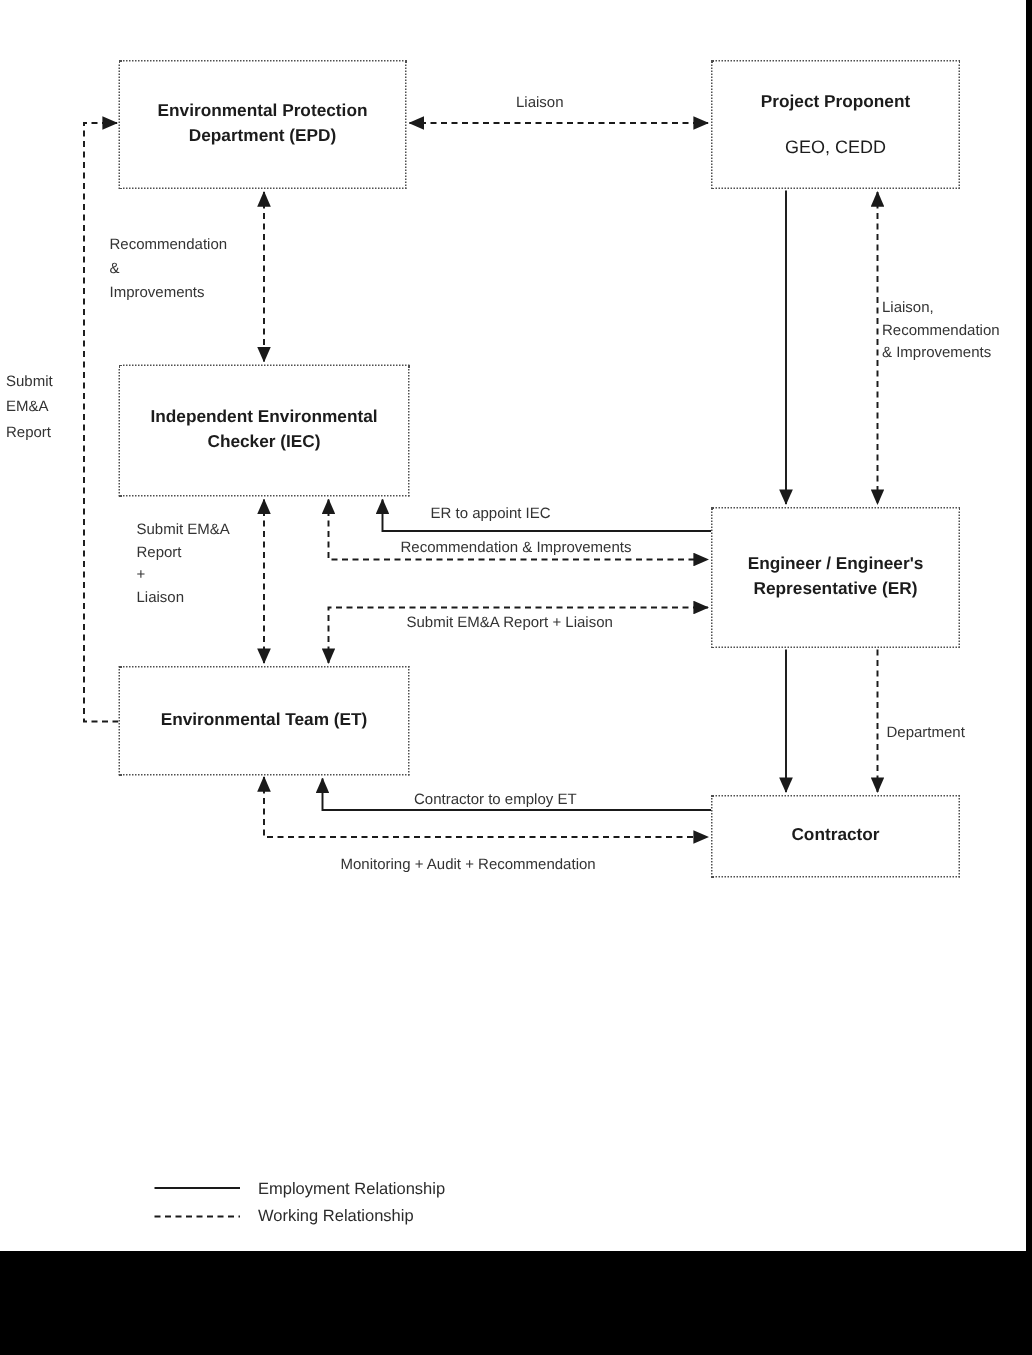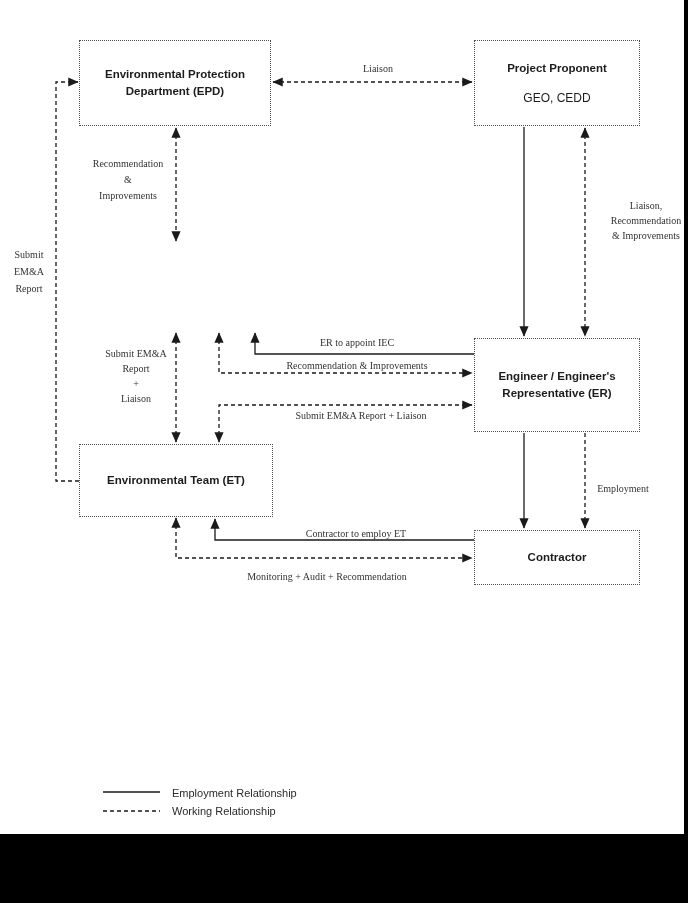--- a/index.html
+++ b/index.html
@@ -24,22 +24,22 @@
   .node-subtitle{
     font-weight:normal;font-size:12px;line-height:17px;margin-top:13px;color:#1c1c1c;
   }
   .node-epd{left:79px;top:40px;width:192px;height:86px;}
   .node-proponent{left:474px;top:40px;width:166px;height:86px;}
   .node-iec{left:79px;top:243px;width:194px;height:88px;}
   .node-er{left:474px;top:338px;width:166px;height:94px;align-items:center;}
   .node-et{left:79px;top:444px;width:194px;height:73px;}
   .node-contractor{left:474px;top:530px;width:166px;height:55px;text-align:center;}
   .lbl{
-    position:absolute;font-size:10px;line-height:16px;text-align:center;
-    white-space:pre-line;color:#333;font-family:Liberation Serif, serif;
+    position:absolute;font-size:10px;line-height:16px;
+    white-space:pre-line;color:#333;
   }
   .lbl-liaison{left:344px;top:61px;width:68px;}
   .lbl-rec-impr-left{left:73px;top:156px;width:110px;}
   .lbl-submit-report{left:4px;top:246px;width:50px;line-height:17px;}
   .lbl-liaison-rec-impr{left:588px;top:198px;width:116px;line-height:15px;}
   .lbl-submit-liaison-vert{left:91px;top:346px;width:90px;line-height:15px;}
   .lbl-er-appoint{left:287px;top:335px;width:140px;}
   .lbl-rec-impr-mid{left:267px;top:358px;width:180px;}
   .lbl-submit-liaison-horiz{left:271px;top:408px;width:180px;}
   .lbl-supervision{left:591px;top:481px;width:64px;}
@@ -85,20 +85,24 @@
   <div class="node node-epd">
     <div class="node-label">Environmental Protection
 Department (EPD)</div>
   </div>
 
   <div class="node node-proponent">
     <div class="node-label">Project Proponent</div>
     <div class="node-subtitle">GEO, CEDD</div>
   </div>
 
+  <div class="node node-iec">
+    <div class="node-label">Independent Environmental
+Checker (IEC)</div>
+  </div>
 
   <div class="node node-er">
     <div class="node-label">Engineer / Engineer's
 Representative (ER)</div>
   </div>
 
   <div class="node node-et">
     <div class="node-label">Environmental Team (ET)</div>
   </div>
 
@@ -116,21 +120,21 @@
   <div class="lbl lbl-liaison-rec-impr">Liaison,
 Recommendation
 &amp; Improvements</div>
   <div class="lbl lbl-submit-liaison-vert">Submit EM&amp;A
 Report
 +
 Liaison</div>
   <div class="lbl lbl-er-appoint">ER to appoint IEC</div>
   <div class="lbl lbl-rec-impr-mid">Recommendation &amp; Improvements</div>
   <div class="lbl lbl-submit-liaison-horiz">Submit EM&amp;A Report + Liaison</div>
-  <div class="lbl lbl-supervision">Employment</div>
+  <div class="lbl lbl-supervision">Department</div>
   <div class="lbl lbl-monitoring">Monitoring + Audit + Recommendation</div>
   <div class="lbl lbl-contractor-employ">Contractor to employ ET</div>
 
   <div class="legend-label legend-employment">Employment Relationship</div>
   <div class="legend-label legend-working">Working Relationship</div>
 
   <div class="frame frame-right"></div>
   <div class="frame frame-bottom"></div>
 </div>
 

